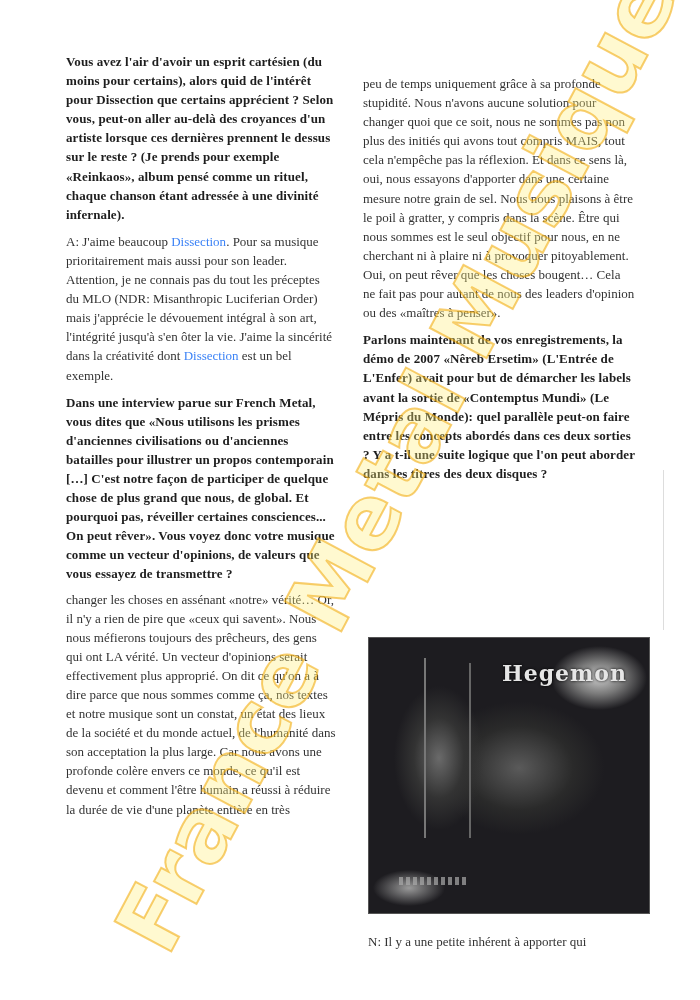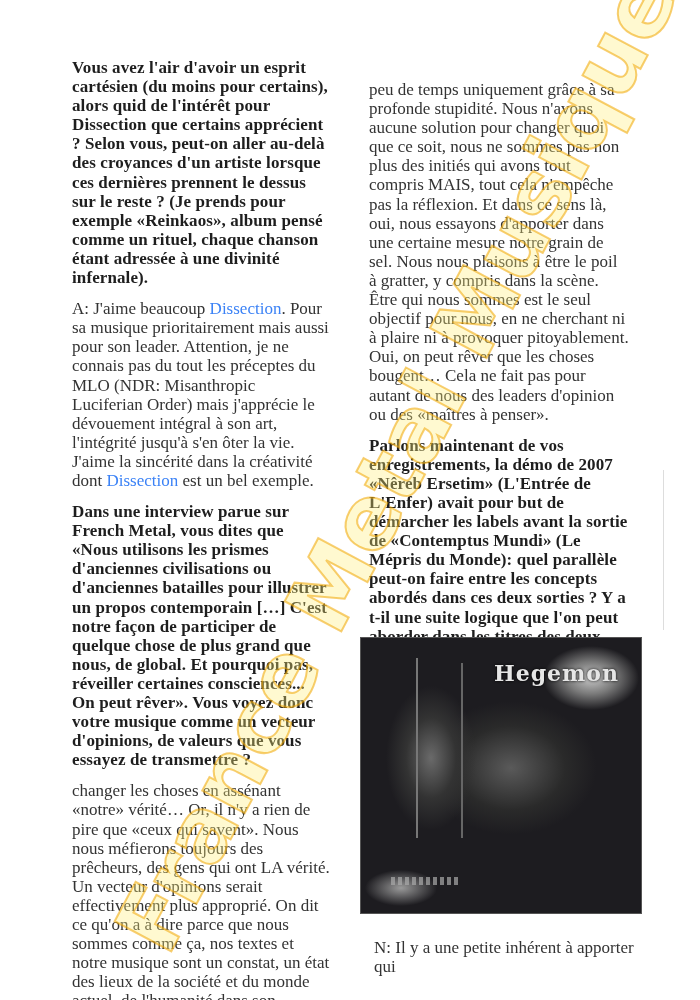--- a/index.html
+++ b/index.html
@@ -4,28 +4,28 @@
   <style>
     html, body { margin: 0; padding: 0; }
     body {
       width: 700px; height: 1000px; background: #ffffff; position: relative; overflow: hidden;
       font-family: "Liberation Serif", serif; color: #2a2a2a;
     }
     .page { position: absolute; inset: 0; }
     .col { position: absolute; top: 46px; }
     .col-left { left: 60px; width: 282px; }
     .col-right { left: 357px; width: 284px; top: 68px; }
-    p { margin: 12px; font-size: 17px; line-height: 19.1px; }
+    p { margin: 6px; font-size: 13px; line-height: 19.1px; }
     .q { font-weight: bold; color: #1e1e1e; letter-spacing: 0.1px; }
     .a { color: #333; }
     .gap { margin-top: 8px; }
     .gap2 { margin-top: 10px; }
     b { font-weight: normal; color: #3b82f6; }
     .cover {
-      position: absolute; left: 360px; top: 637px; width: 280px; height: 275px;
+      position: absolute; left: 368px; top: 637px; width: 280px; height: 275px;
       background:
         radial-gradient(ellipse 60px 40px at 230px 40px, #c8c8c8 0%, #7a7a7a 40%, transparent 80%),
         radial-gradient(ellipse 50px 80px at 70px 120px, #6a6a6a 0%, #333 50%, transparent 90%),
         radial-gradient(ellipse 90px 70px at 150px 130px, #5a5a5a 0%, #2a2a2a 60%, transparent 95%),
         radial-gradient(ellipse 40px 20px at 40px 250px, #9a9a9a 0%, transparent 90%),
         #1d1c20;
       border: 1px solid #555;
       text-align: right;
     }
     .cover-logo {

